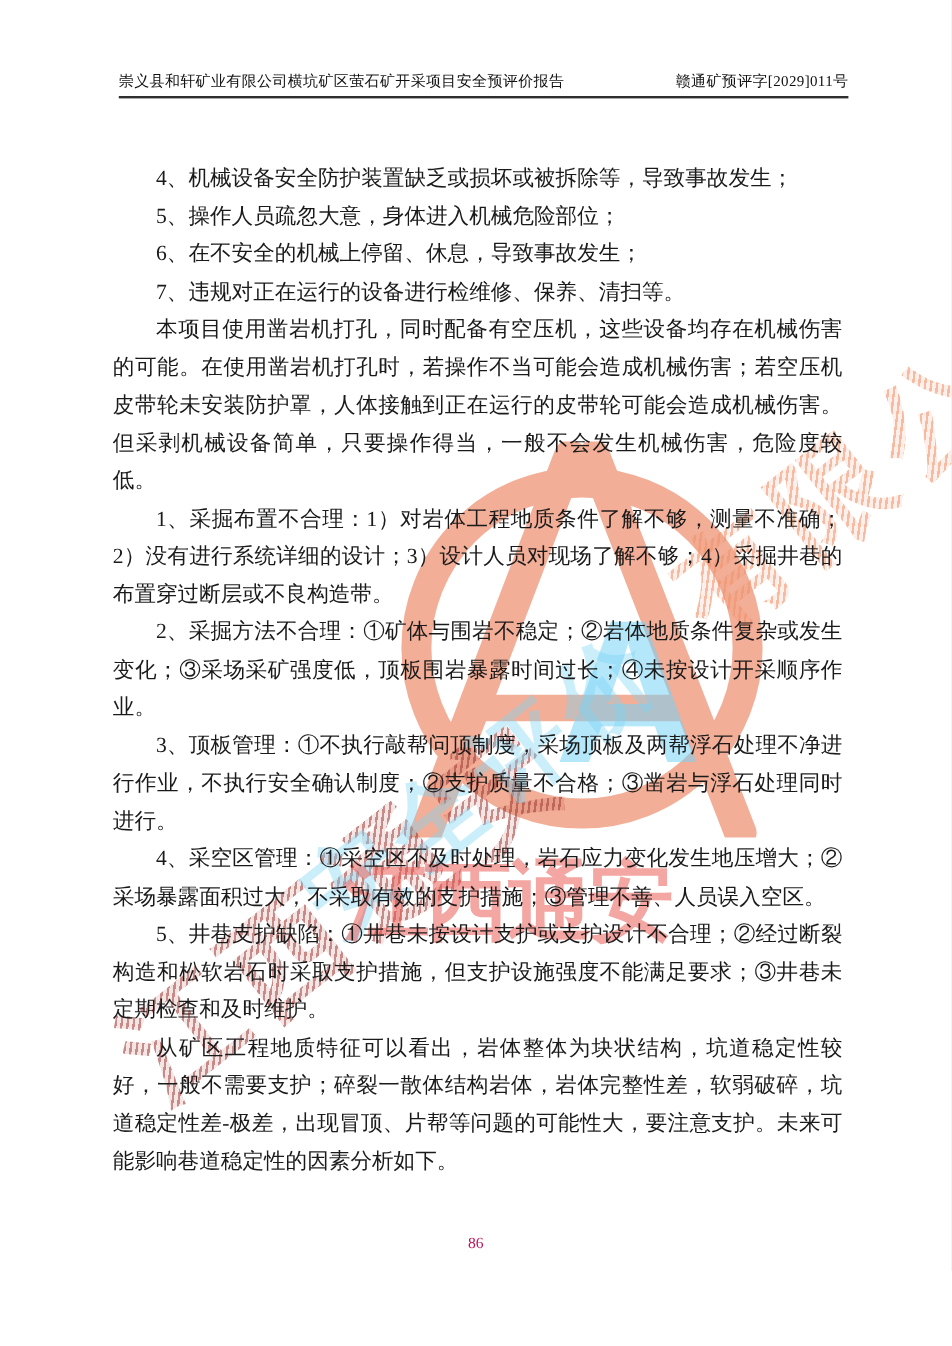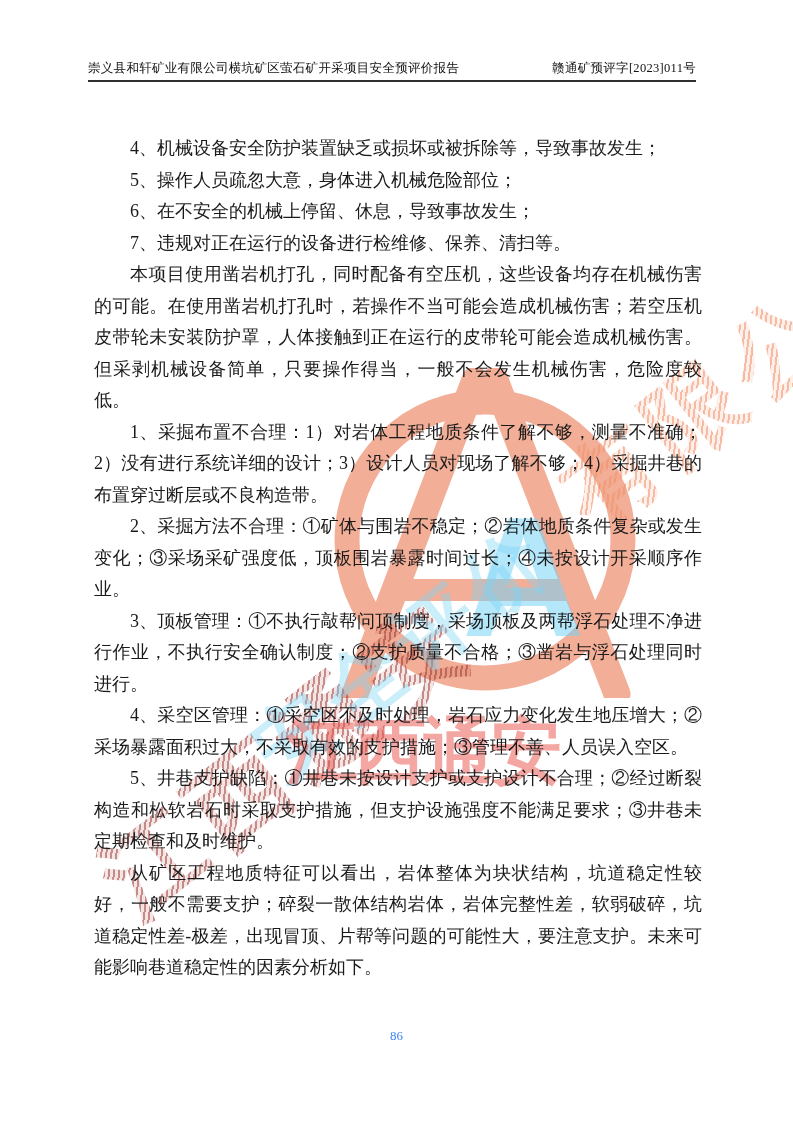--- a/index.html
+++ b/index.html
@@ -8,21 +8,21 @@
     width:793px; height:1122px;
     margin:0 auto;
     background:#ffffff;
     overflow:hidden;
     font-family:"Liberation Serif","DejaVu Serif",serif;
     color:#1a1a1a;
   }
 
   
   .header {
-    position:absolute; left:88px; top:60px; width:608px;
+    position:absolute; left:99px; top:60px; width:608px;
     display:flex; justify-content:space-between; align-items:flex-end;
     border-bottom:2px solid #2f2f2f;
     padding-bottom:3px;
     font-size:12.5px; letter-spacing:0.3px; color:#111;
     z-index:3;
   }
 
   
   .body-text {
     position:absolute; left:94px; top:90px; width:608px;
@@ -35,21 +35,21 @@
     line-height:31.5px;
     text-align:justify;
     text-justify:inter-ideograph;
     text-indent:2em;
   }
   .body-text p.no-indent { text-indent:0; }
 
   
   .footer {
     position:absolute; left:0; top:1028px; width:793px;
-    text-align:center; font-size:13px; color:#3b82f6;
+    text-align:center; font-size:13px; color:#be185d;
     z-index:2;
   }
 
   
   .watermark { position:absolute; inset:0; z-index:1; pointer-events:none; }
   .wm { position:absolute; white-space:nowrap; line-height:1; font-weight:bold; }
 
   .wm-diag-maroon {
     left:85px; top:855px;
     font-size:98px; letter-spacing:12px;
@@ -112,21 +112,21 @@
     </svg>
     <div class="wm wm-diag-maroon">江西通安</div>
     <div class="wm wm-diag-salmon">有限公司</div>
     <div class="wm wm-diag-cyan">安全评价</div>
     <div class="wm wm-cyan-a">A</div>
     <div class="wm wm-banner">江西通安</div>
   </div>
 
   <div class="header">
     <span>崇义县和轩矿业有限公司横坑矿区萤石矿开采项目安全预评价报告</span>
-    <span>赣通矿预评字[2023]011号</span>
+    <span>赣通矿预评字[2029]011号</span>
   </div>
 
   <div class="body-text">
       <p class="">4、机械设备安全防护装置缺乏或损坏或被拆除等，导致事故发生；</p>
       <p class="">5、操作人员疏忽大意，身体进入机械危险部位；</p>
       <p class="">6、在不安全的机械上停留、休息，导致事故发生；</p>
       <p class="">7、违规对正在运行的设备进行检维修、保养、清扫等。</p>
       <p class="">本项目使用凿岩机打孔，同时配备有空压机，这些设备均存在机械伤害的可能。在使用凿岩机打孔时，若操作不当可能会造成机械伤害；若空压机皮带轮未安装防护罩，人体接触到正在运行的皮带轮可能会造成机械伤害。但采剥机械设备简单，只要操作得当，一般不会发生机械伤害，危险度较低。</p>
       <p class="">1、采掘布置不合理：1）对岩体工程地质条件了解不够，测量不准确；2）没有进行系统详细的设计；3）设计人员对现场了解不够；4）采掘井巷的布置穿过断层或不良构造带。</p>
       <p class="">2、采掘方法不合理：①矿体与围岩不稳定；②岩体地质条件复杂或发生变化；③采场采矿强度低，顶板围岩暴露时间过长；④未按设计开采顺序作业。</p>

